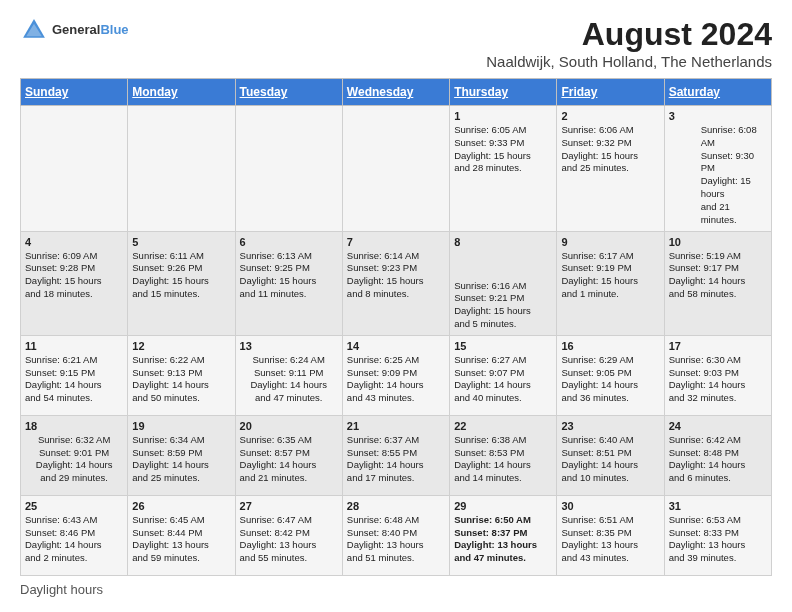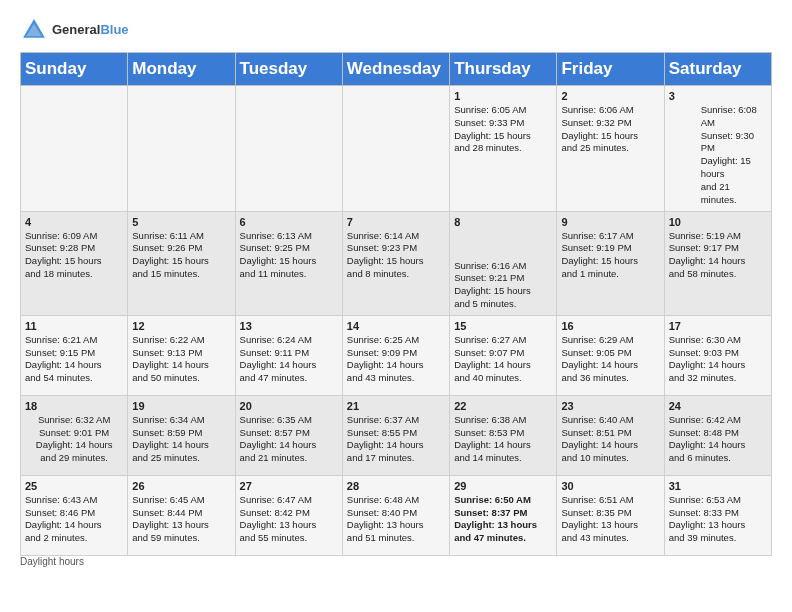--- a/index.html
+++ b/index.html
@@ -51,25 +51,26 @@
       color: #444;
     }
     table {
       width: 100%;
       border-collapse: collapse;
       table-layout: fixed;
     }
     thead tr th {
       background-color: #3a7bd5;
       color: #fff;
-      font-size: 17px;
+      font-size: 12px;
       font-weight: bold;
       padding: 6px 4px;
       text-align: left;
       border: 1px solid #c0c0c0;
+      text-decoration: underline;
     }
     tbody tr td {
       vertical-align: top;
       font-size: 10px;
       color: #222;
       padding: 4px 4px;
       border: 1px solid #d0d0d0;
       height: 80px;
       background: #fff;
     }
@@ -84,40 +85,45 @@
       font-weight: bold;
       display: block;
       margin-bottom: 2px;
     }
     .day-info {
       font-size: 9.5px;
       line-height: 1.35;
       color: #222;
     }
     .footer-note {
-      font-size: 10px;
+      font-size: 13px;
       color: #555;
+      margin-top: 6px;
       text-align: left;
     }
   </style>
 </head>
 <body>
 
 <div class="page">
   <div class="header">
     <div class="logo">
       <svg class="logo-icon" viewBox="0 0 36 36">
         <polygon points="18,4 32,28 4,28" fill="#4a90d9"></polygon>
         <polygon points="18,10 28,26 8,26" fill="#fff" opacity="0.3"></polygon>
       </svg>
       <div class="logo-text">
         <span>General</span>
         <span>Blue</span>
       </div>
     </div>
+    <div class="title-block">
+      <div class="main-title">August 2024</div>
+      <div class="subtitle">Naaldwijk, South Holland, The Netherlands</div>
+    </div>
   </div>
 
   <table>
     <thead>
       <tr>
       <th>Sunday</th>
           <th>Monday</th>
           <th>Tuesday</th>
           <th>Wednesday</th>
           <th>Thursday</th>
@@ -214,21 +220,21 @@
           </td>
           <td>
             <span class="day-num">12</span>
             <div class="day-info" style="white-space: pre-line;">Sunrise: 6:22 AM
 Sunset: 9:13 PM
 Daylight: 14 hours
 and 50 minutes.</div>
           </td>
           <td>
             <span class="day-num">13</span>
-            <div class="day-info" style="white-space: pre-line;">Sunrise: 6:24 AM
+            <div class="day-info" style="white-space: pre-line; text-align: center;">Sunrise: 6:24 AM
 Sunset: 9:11 PM
 Daylight: 14 hours
 and 47 minutes.</div>
           </td>
           <td>
             <span class="day-num">14</span>
             <div class="day-info" style="white-space: pre-line;">Sunrise: 6:25 AM
 Sunset: 9:09 PM
 Daylight: 14 hours
 and 43 minutes.</div>

